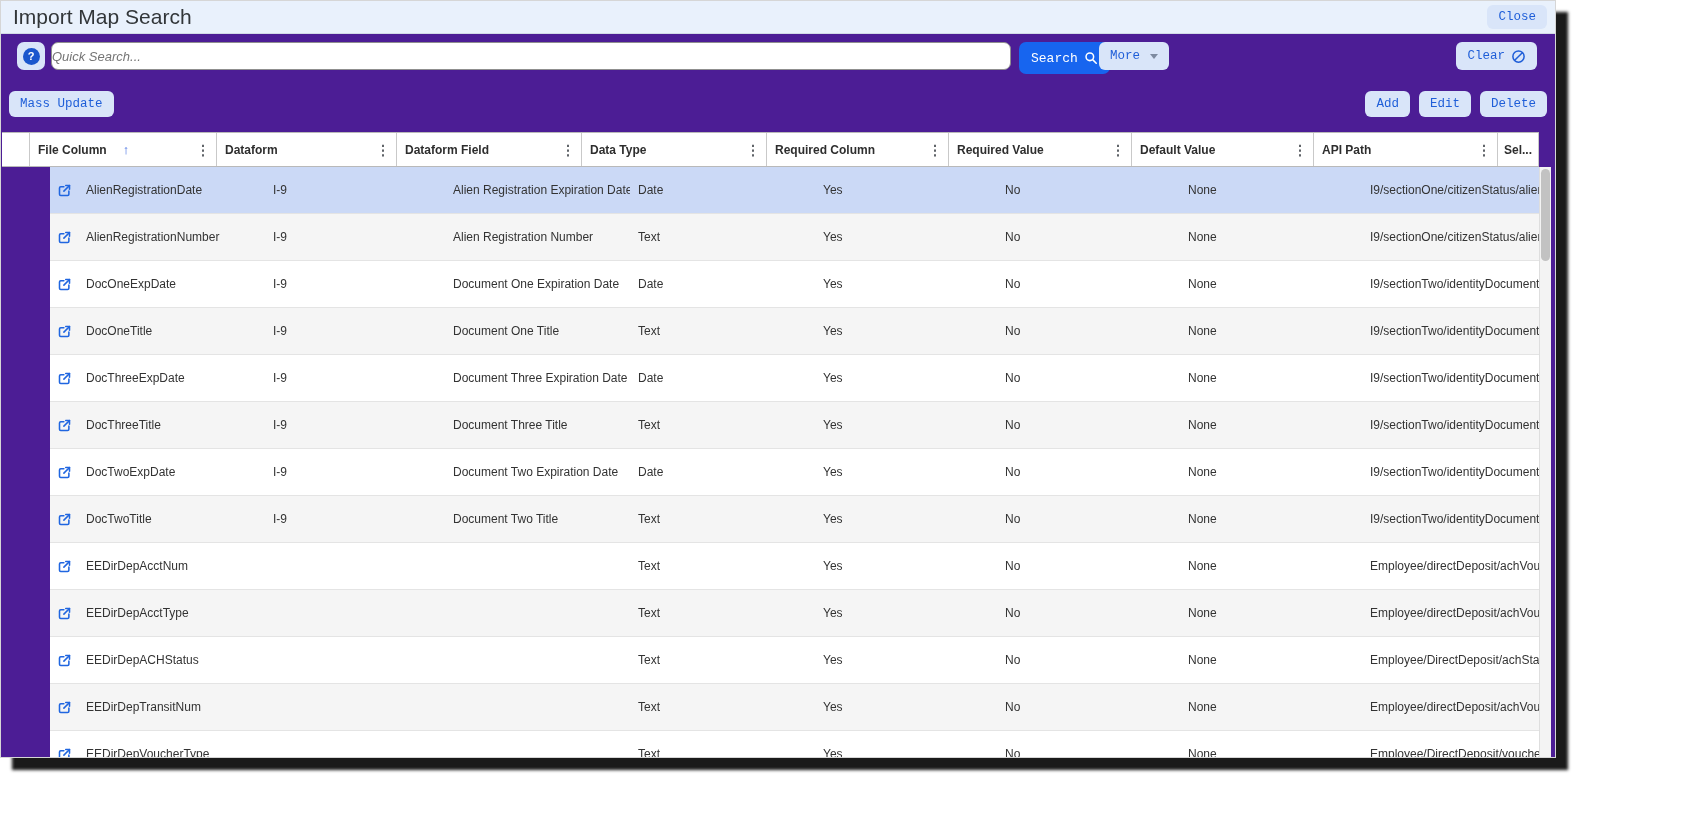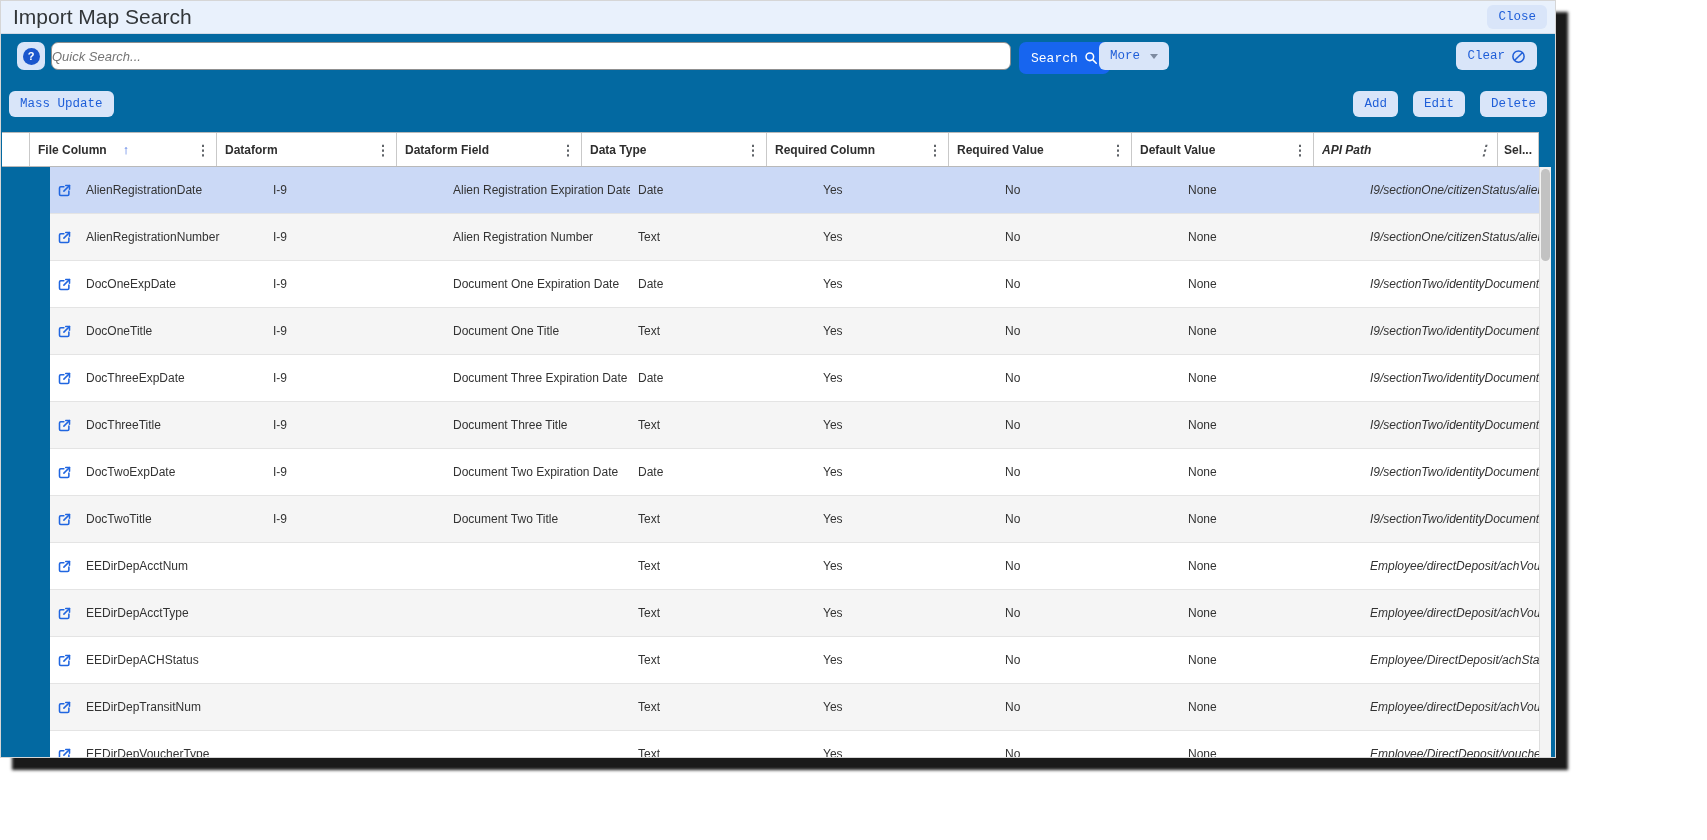--- a/index.html
+++ b/index.html
@@ -1,19 +1,19 @@
 <!DOCTYPE html>
 <html><head>
 <meta charset="utf-8">
 <style>
   * { box-sizing: border-box; margin: 0; padding: 0; }
   html, body { width: 1707px; height: 840px; overflow: hidden; background: #ffffff;
     font-family: "Liberation Sans", sans-serif; }
   .panel { position: absolute; left: 0; top: 0; width: 1556px; height: 758px;
-    background: #0369a1; border: 1px solid #d6d6d6;
+    background: #4c1d95; border: 1px solid #d6d6d6;
     box-shadow: 12px 12px 3px rgba(6,6,6,0.92); overflow: hidden; }
 
   
   .titlebar { position: absolute; left: 0; top: 0; width: 100%; height: 33px;
     background: #e9f1fc; border-bottom: 1px solid #d2dae6; }
   .title { position: absolute; left: 12px; top: 4px; font-size: 21px; color: #323639; }
   .btn { display: inline-flex; align-items: center; justify-content: center; gap: 6px;
     background: #d9e5f9; color: #1f5ed8; border: none; border-radius: 6px;
     font-size: 12.5px; font-family: Liberation Mono, monospace; cursor: pointer;
     padding: 0 11px; height: 26px; }
@@ -34,21 +34,21 @@
   .search-btn { position: absolute; left: 1018px; top: 0; height: 28px; background: #1765ef;
     color: #ffffff; border-radius: 7px; font-size: 13px; padding: 16px 12px; }
   .more-btn { position: absolute; left: 1098px; top: 0; height: 28px; justify-content: center; }
   .caret { width: 0; height: 0; border-left: 4.5px solid transparent;
     border-right: 4.5px solid transparent; border-top: 5px solid #7d8aa0; margin-left: 4px; }
   .clear-btn { position: absolute; right: 18px; top: 0; height: 28px; }
 
   
   .action-row { position: absolute; left: 0; top: 90px; width: 100%; height: 28px; }
   .mass-update-btn { position: absolute; left: 8px; top: 0; }
-  .right-actions { position: absolute; right: 8px; top: 0; display: flex; gap: 15px; }
+  .right-actions { position: absolute; right: 8px; top: 0; display: flex; gap: 9px; }
 
   
   .grid { position: absolute; left: 1px; top: 131px; width: 1549px; height: 627px;
     overflow: hidden; }
   .ghead { display: flex; height: 35px; border-top: 1px solid #b9b9b9;
     border-bottom: 1px solid #b9b9b9; background: #ffffff; width: 1537px; }
   .hcell { display: flex; align-items: center; padding: 0 6px 0 8px; position: relative;
     border-right: 1px solid #c9c9c9; }
   .hcell:first-child { border-left: none; }
   .hlabel { font-size: 12px; font-weight: bold; color: #2e2e2e; white-space: nowrap;
@@ -63,21 +63,21 @@
   .cell { display: flex; align-items: center; padding: 0 8px; font-size: 12px;
     color: #333333; white-space: nowrap; overflow: hidden; }
   .col0 { width: 28px; min-width: 28px; justify-content: center; padding: 0; }
   .col1 { width: 187px; min-width: 187px; }
   .col2 { width: 180px; min-width: 180px; }
   .col3 { width: 185px; min-width: 185px; }
   .col4 { width: 185px; min-width: 185px; }
   .col5 { width: 182px; min-width: 182px; }
   .col6 { width: 183px; min-width: 183px; }
   .col7 { width: 182px; min-width: 182px; }
-  .col8 { width: 184px; min-width: 184px; font-style: italic; }
+  .col8 { width: 184px; min-width: 184px; }
   .col9 { width: 41px; min-width: 41px; justify-content: center; padding: 0; }
   .linkicon { width: 15px; height: 15px; cursor: pointer; display: block; }
   .checkbox { width: 14px; height: 14px; border: 1px solid #6f6f6f; border-radius: 3px;
     background: #ffffff; cursor: pointer; }
 
   
   .vscroll { position: absolute; right: 0; top: 35px; width: 12px; height: 592px;
     background: #f3f3f3; border-left: 1px solid #dedede; }
   .vthumb { position: absolute; left: 1px; top: 2px; width: 9px; height: 92px;
     background: #c2c2c2; border-radius: 5px; }

